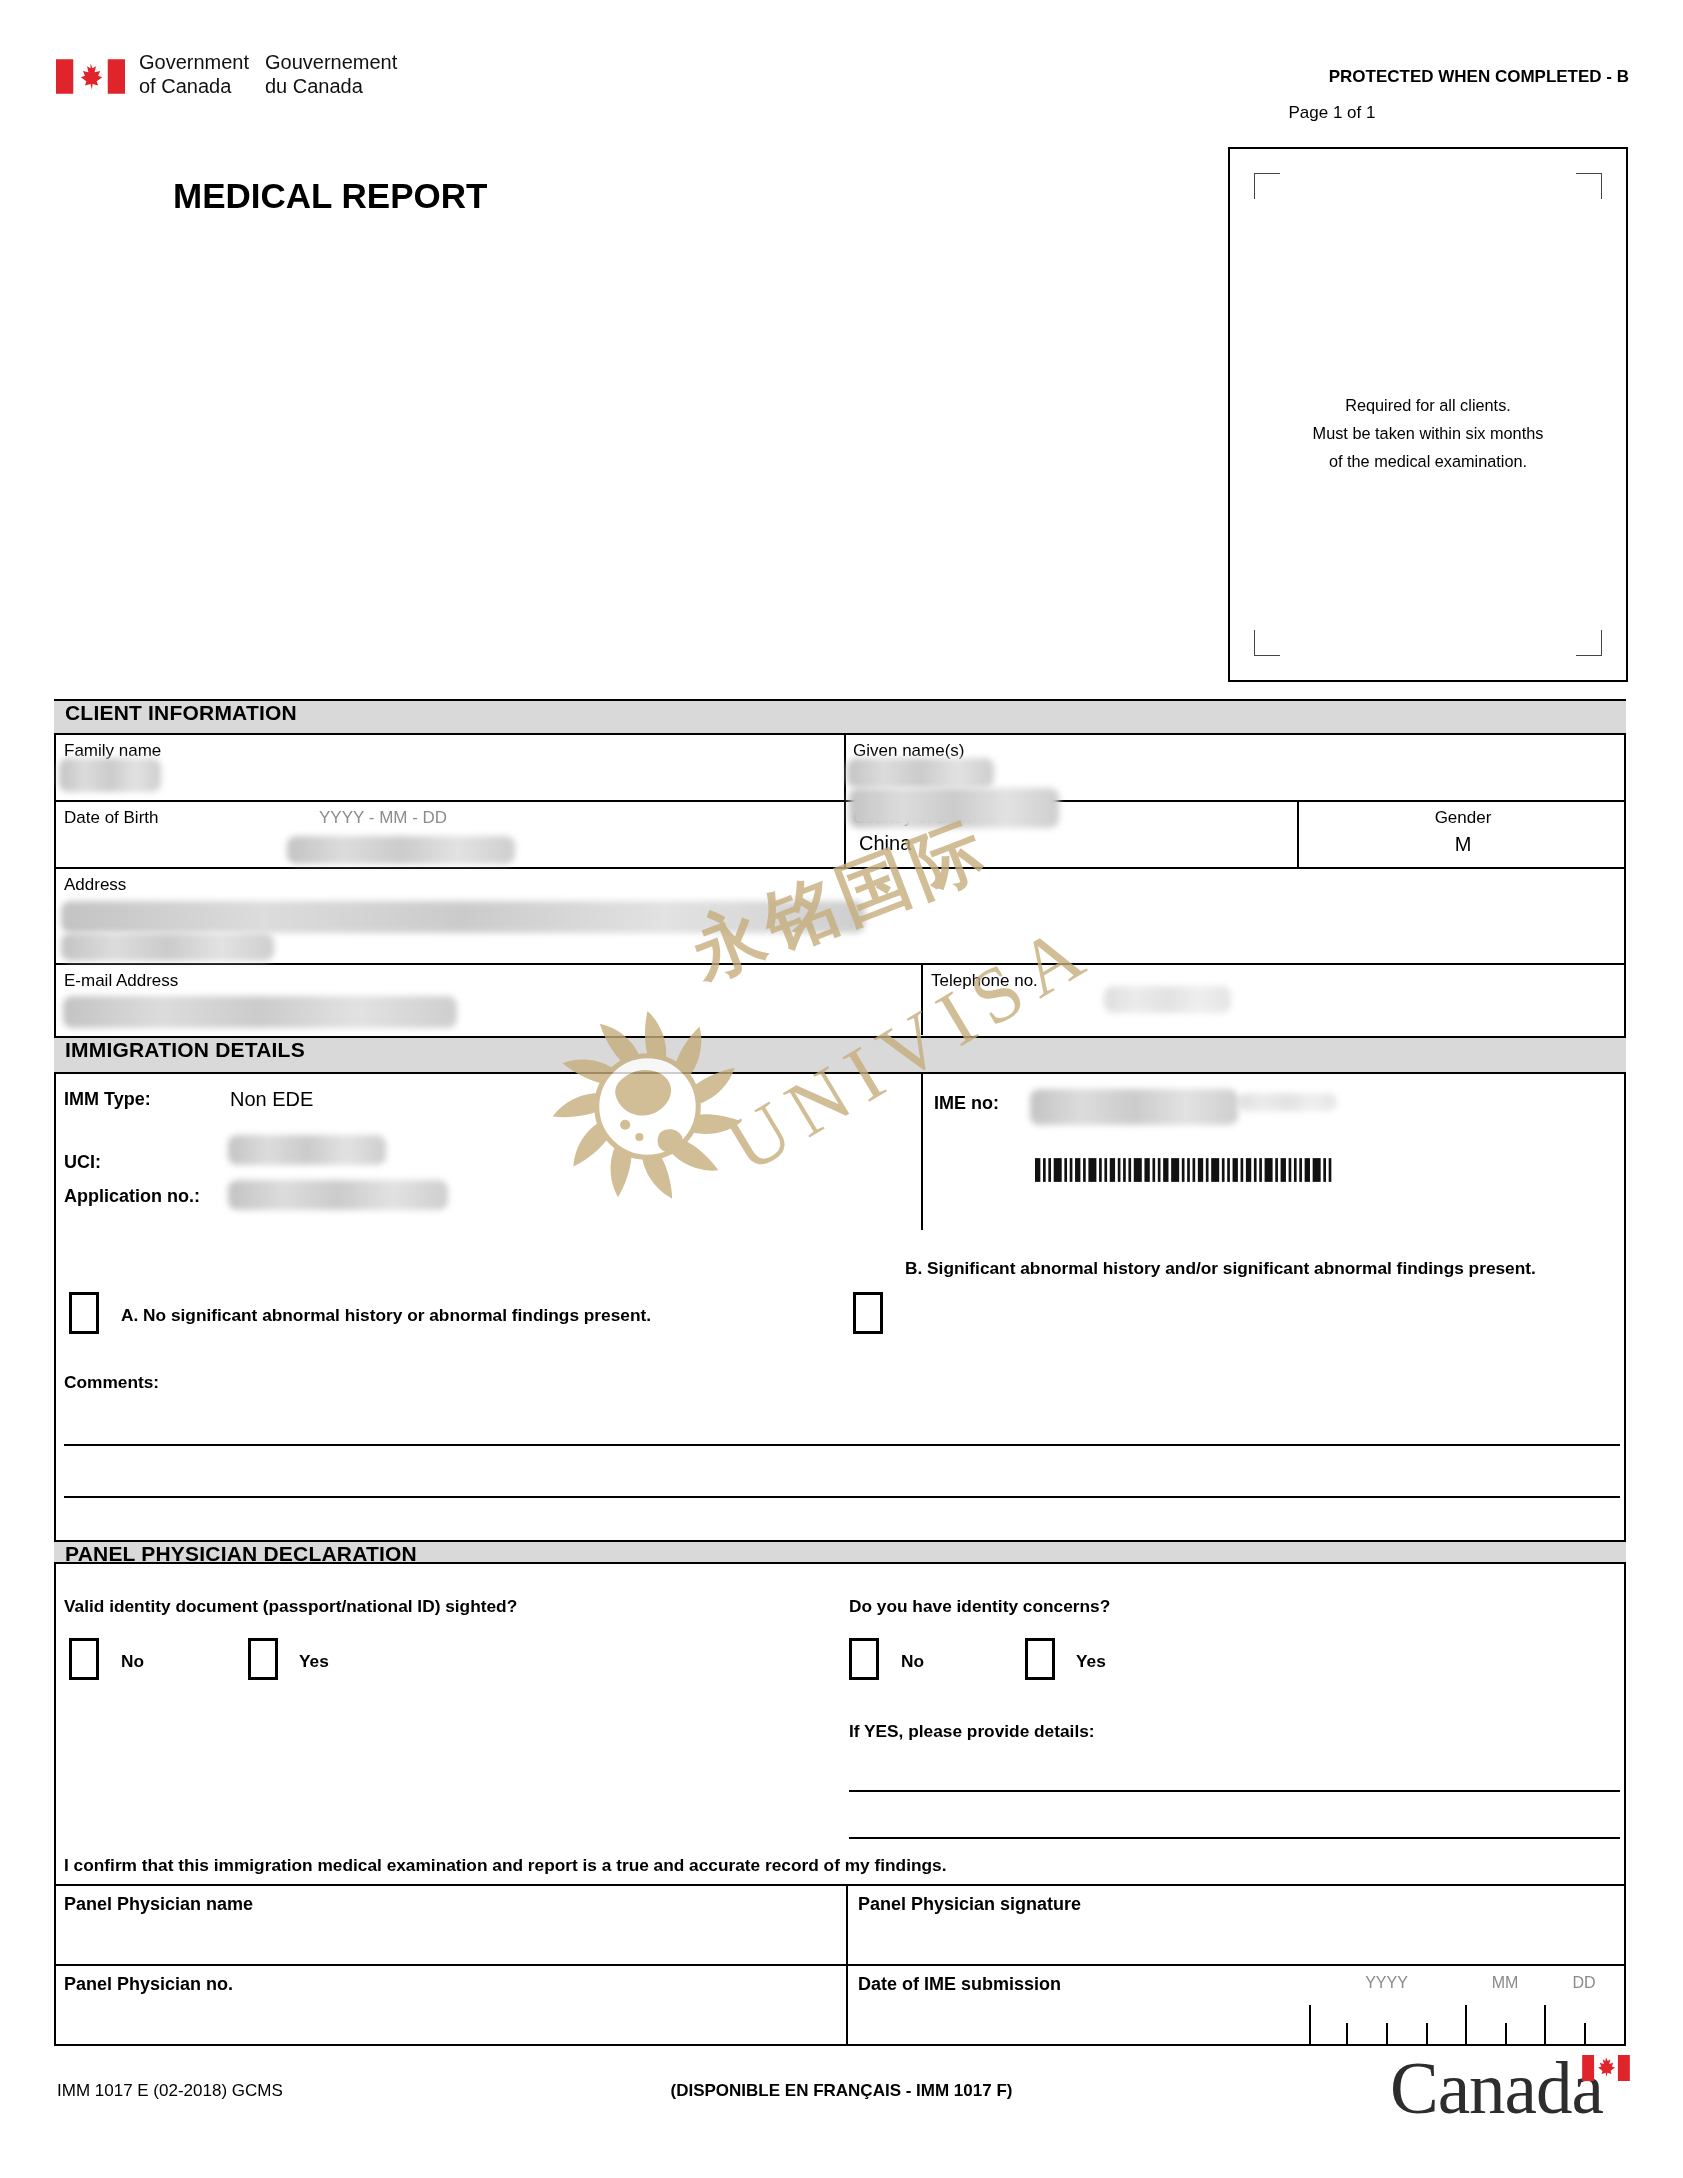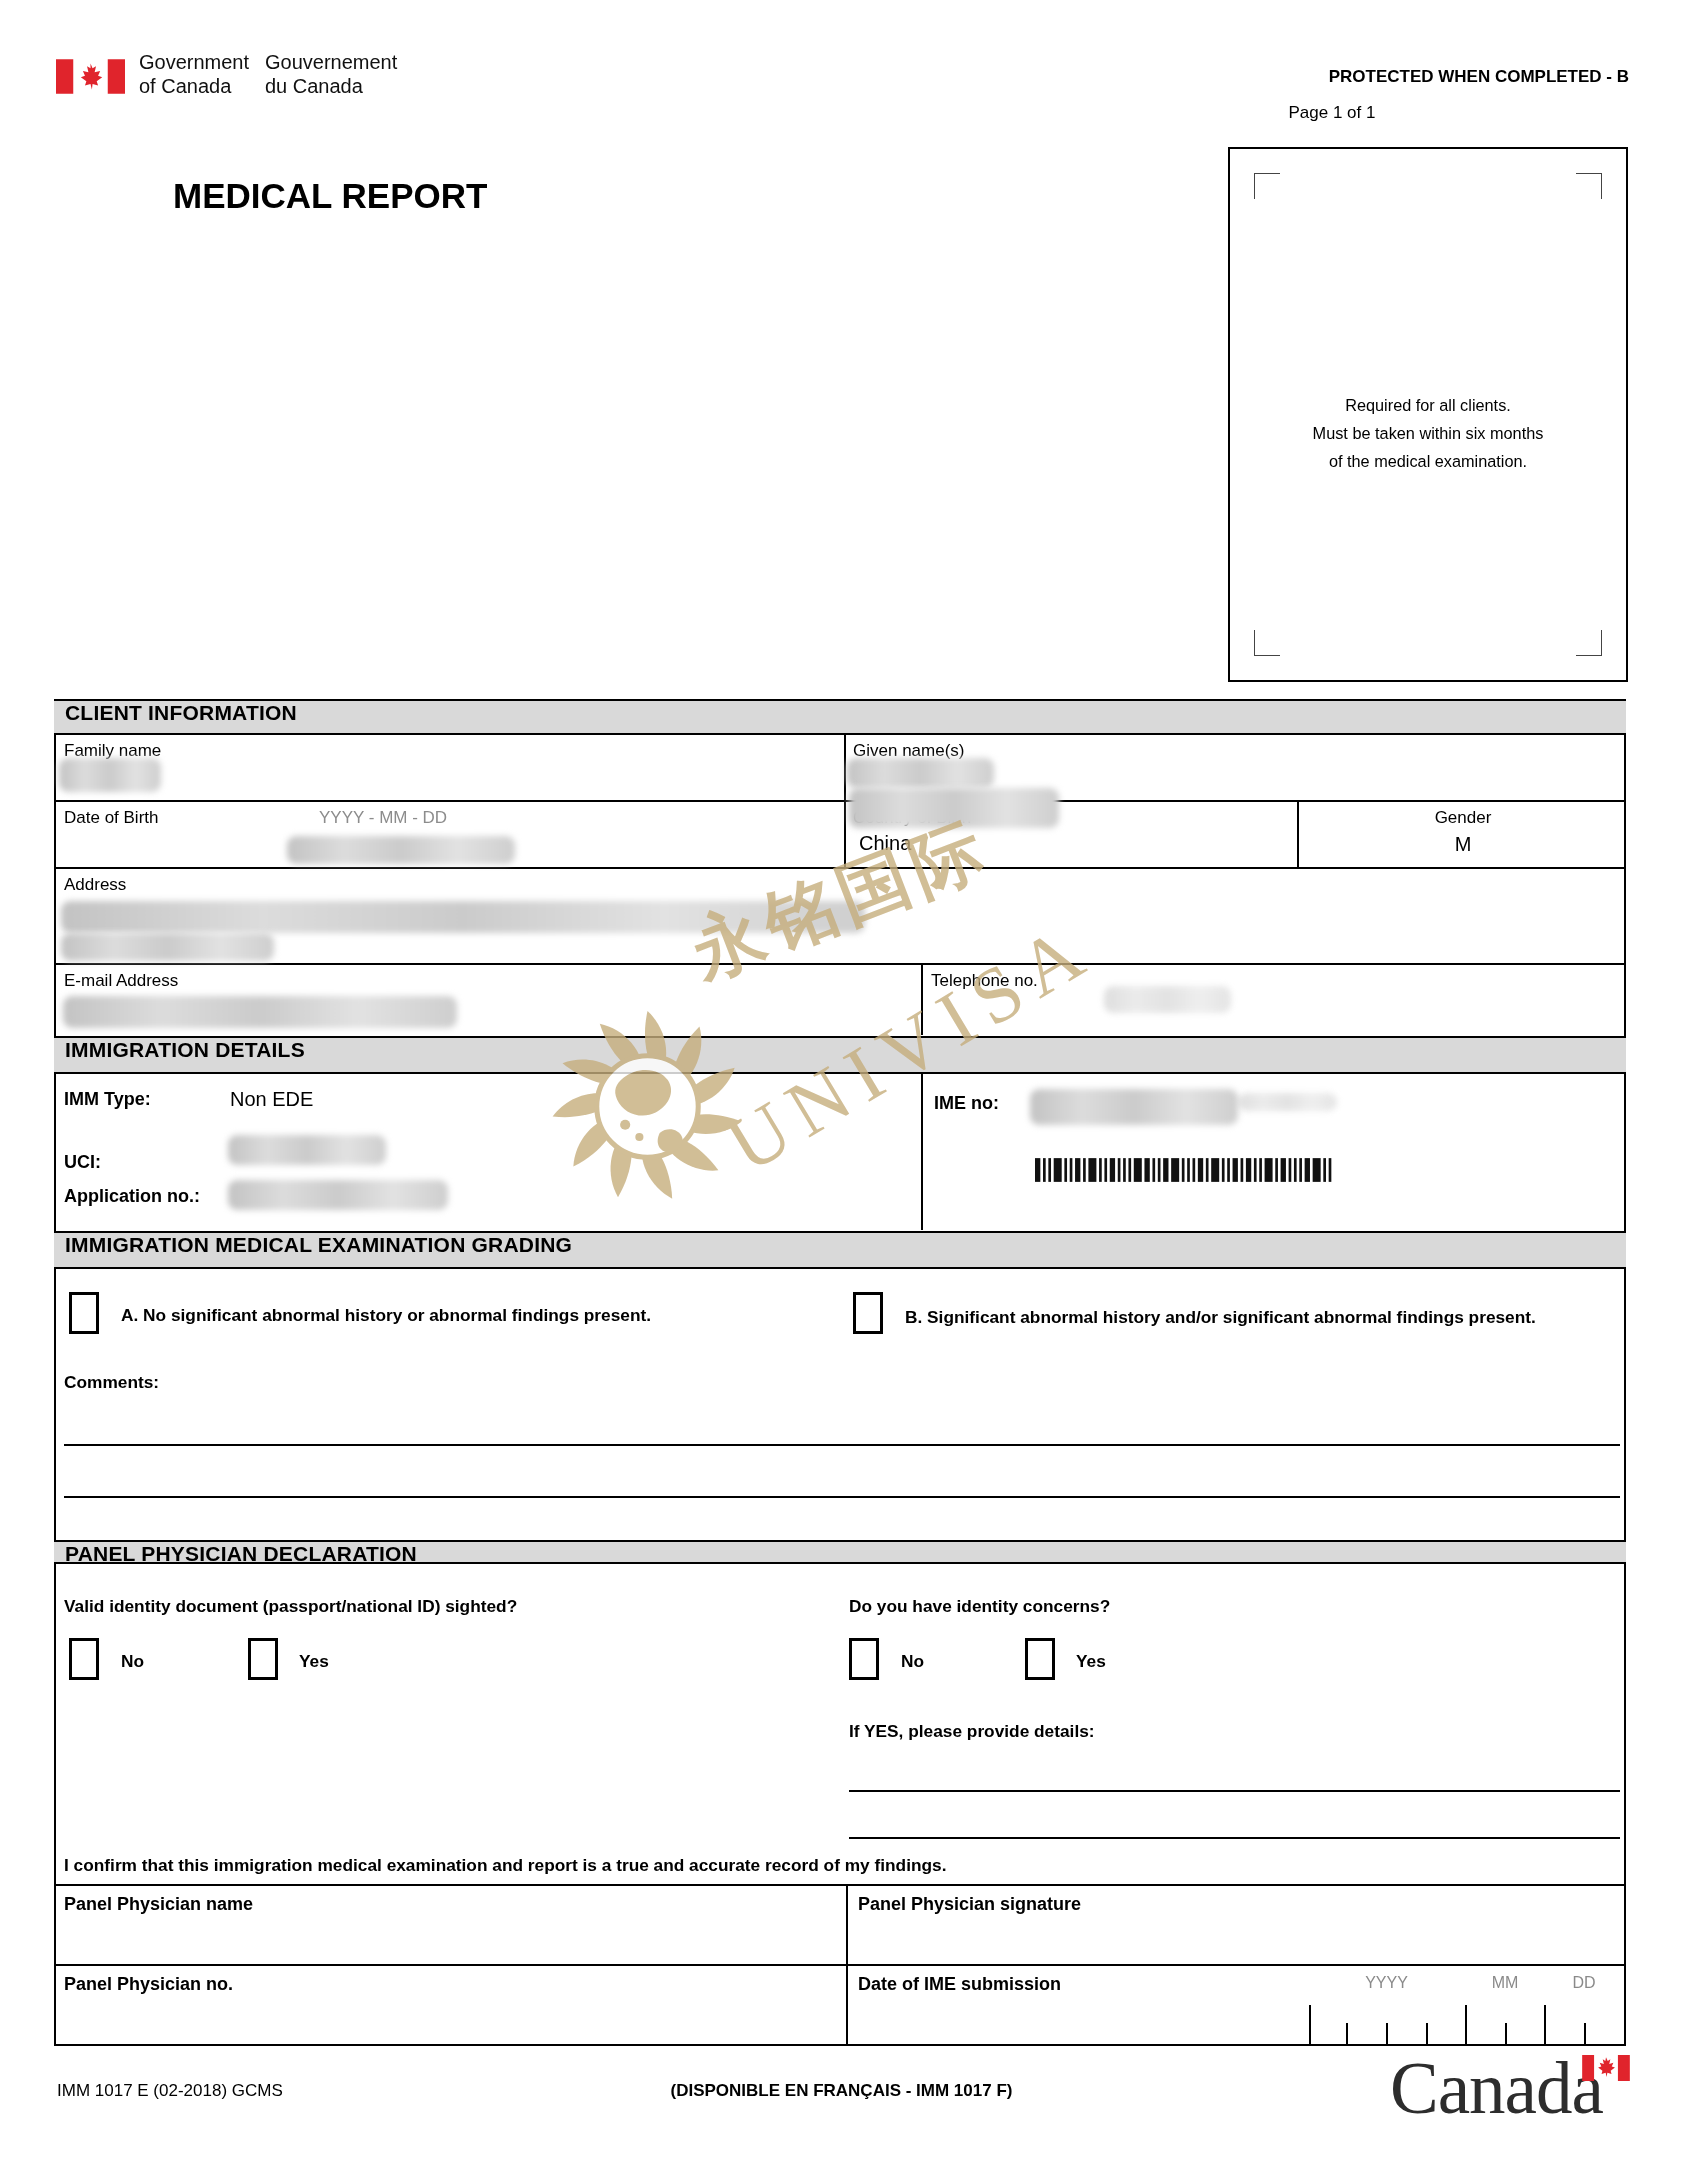--- a/index.html
+++ b/index.html
@@ -92,23 +92,20 @@
   </div>
 
   <div class="tableframe"></div>
 
   <div class="secbar" style="top:699px;height:36px;">
     <span>CLIENT INFORMATION</span>
   </div>
   <div class="secbar" style="top:1036px;height:38px;">
     <span>IMMIGRATION DETAILS</span>
   </div>
-  <div class="secbar" style="top:1231px;height:38px;">
-    <span>IMMIGRATION MEDICAL EXAMINATION GRADING</span>
-  </div>
   <div class="secbar" style="top:1540px;height:24px;">
     <span>PANEL PHYSICIAN DECLARATION</span>
   </div>
 
   <div class="hl" style="left:54px;width:1572px;top:800px;"></div>
   <div class="hl" style="left:54px;width:1572px;top:867px;"></div>
   <div class="hl" style="left:54px;width:1572px;top:963px;"></div>
   <div class="hl" style="left:54px;width:1572px;top:1884px;"></div>
   <div class="hl" style="left:54px;width:1572px;top:1964px;"></div>
 
@@ -196,21 +193,21 @@
         <rect x="266.95" y="0" width="2.70" height="24" fill="#111"></rect>
         <rect x="272.34" y="0" width="5.39" height="24" fill="#111"></rect>
         <rect x="280.43" y="0" width="8.09" height="24" fill="#111"></rect>
         <rect x="291.21" y="0" width="2.70" height="24" fill="#111"></rect>
         <rect x="296.61" y="0" width="2.70" height="24" fill="#111"></rect>
       </svg></div>
 
   <div class="cb" style="left:69px;top:1292px;"></div>
   <div class="q" style="left:121px;top:1305px;">A. No significant abnormal history or abnormal findings present.</div>
   <div class="cb" style="left:853px;top:1292px;"></div>
-  <div class="q" style="left:905px;top:1307px;">B. Significant abnormal history and/or significant abnormal findings present.</div>
+  <div class="q" style="left:905px;top:1258px;">B. Significant abnormal history and/or significant abnormal findings present.</div>
 
   <div class="q" style="left:64px;top:1372px;">Comments:</div>
   <div class="thinline" style="left:64px;width:1556px;top:1444px;"></div>
   <div class="thinline" style="left:64px;width:1556px;top:1496px;"></div>
 
   <div class="q" style="left:64px;top:1596px;">Valid identity document (passport/national ID) sighted?</div>
   <div class="q" style="left:849px;top:1596px;">Do you have identity concerns?</div>
 
   <div class="cb" style="left:69px;top:1638px;"></div>
   <div class="cblab" style="left:121px;top:1651px;">No</div>

